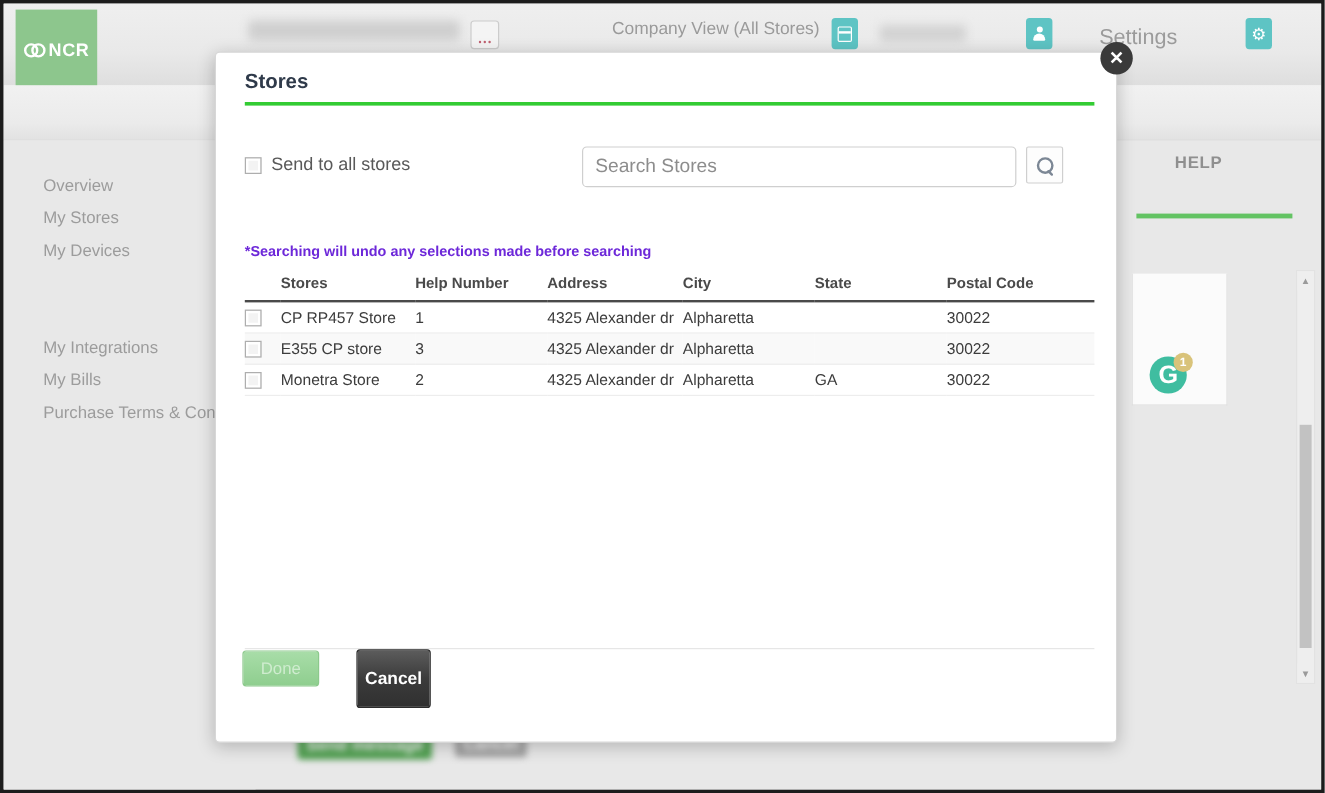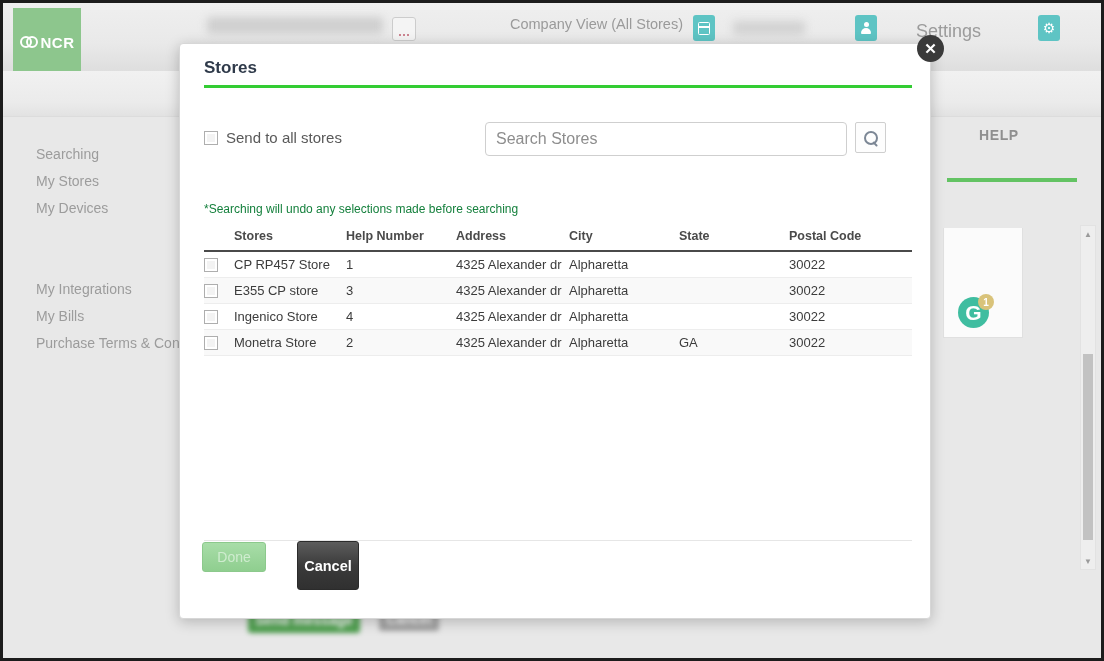--- a/index.html
+++ b/index.html
@@ -428,22 +428,22 @@
     width: 6px; height: 2.4px;
     background: #7c8795;
     transform: rotate(45deg);
     border-radius: 1px;
   }
 
   .note {
     position: absolute;
     left: 24px; top: 158px;
     font-size: 12px;
-    font-weight: normal;
-    color: #15803d;
+    font-weight: bold;
+    color: #6d28d9;
   }
 
   
   .tbl {
     position: absolute;
     left: 24px; top: 180px;
     width: 708px;
     border-collapse: collapse;
     font-size: 13px;
   }
@@ -547,21 +547,21 @@
         <span class="glyph-gear">⚙</span>
       </div>
     </div>
 
     <div class="navrow">
       <div class="nav-item" id="nav-mystores">MY STO</div>
       <div class="nav-item" id="nav-help">HELP</div>
     </div>
 
     <div class="sidebar">
-      <div class="side-item" style="top:24px">Searching</div>
+      <div class="side-item" style="top:24px">Overview</div>
       <div class="side-item" style="top:51px">My Stores</div>
       <div class="side-item" style="top:78px">My Devices</div>
       <div class="side-item" style="top:159px">My Integrations</div>
       <div class="side-item" style="top:186px">My Bills</div>
       <div class="side-item" style="top:213px">Purchase Terms &amp; Condit</div>
     </div>
 
     <div class="content-green-rule"></div>
     <div class="content-card"></div>
 
@@ -633,31 +633,20 @@
           <td>3</td>
           <td>4325 Alexander dr</td>
           <td>Alpharetta</td>
           <td></td>
           <td>30022</td>
         </tr>
         <tr>
           <td>
               <span class="cbx"></span>
             </td>
-          <td>Ingenico Store</td>
-          <td>4</td>
-          <td>4325 Alexander dr</td>
-          <td>Alpharetta</td>
-          <td></td>
-          <td>30022</td>
-        </tr>
-        <tr>
-          <td>
-              <span class="cbx"></span>
-            </td>
           <td>Monetra Store</td>
           <td>2</td>
           <td>4325 Alexander dr</td>
           <td>Alpharetta</td>
           <td>GA</td>
           <td>30022</td>
         </tr>
       </tbody>
     </table>
 

